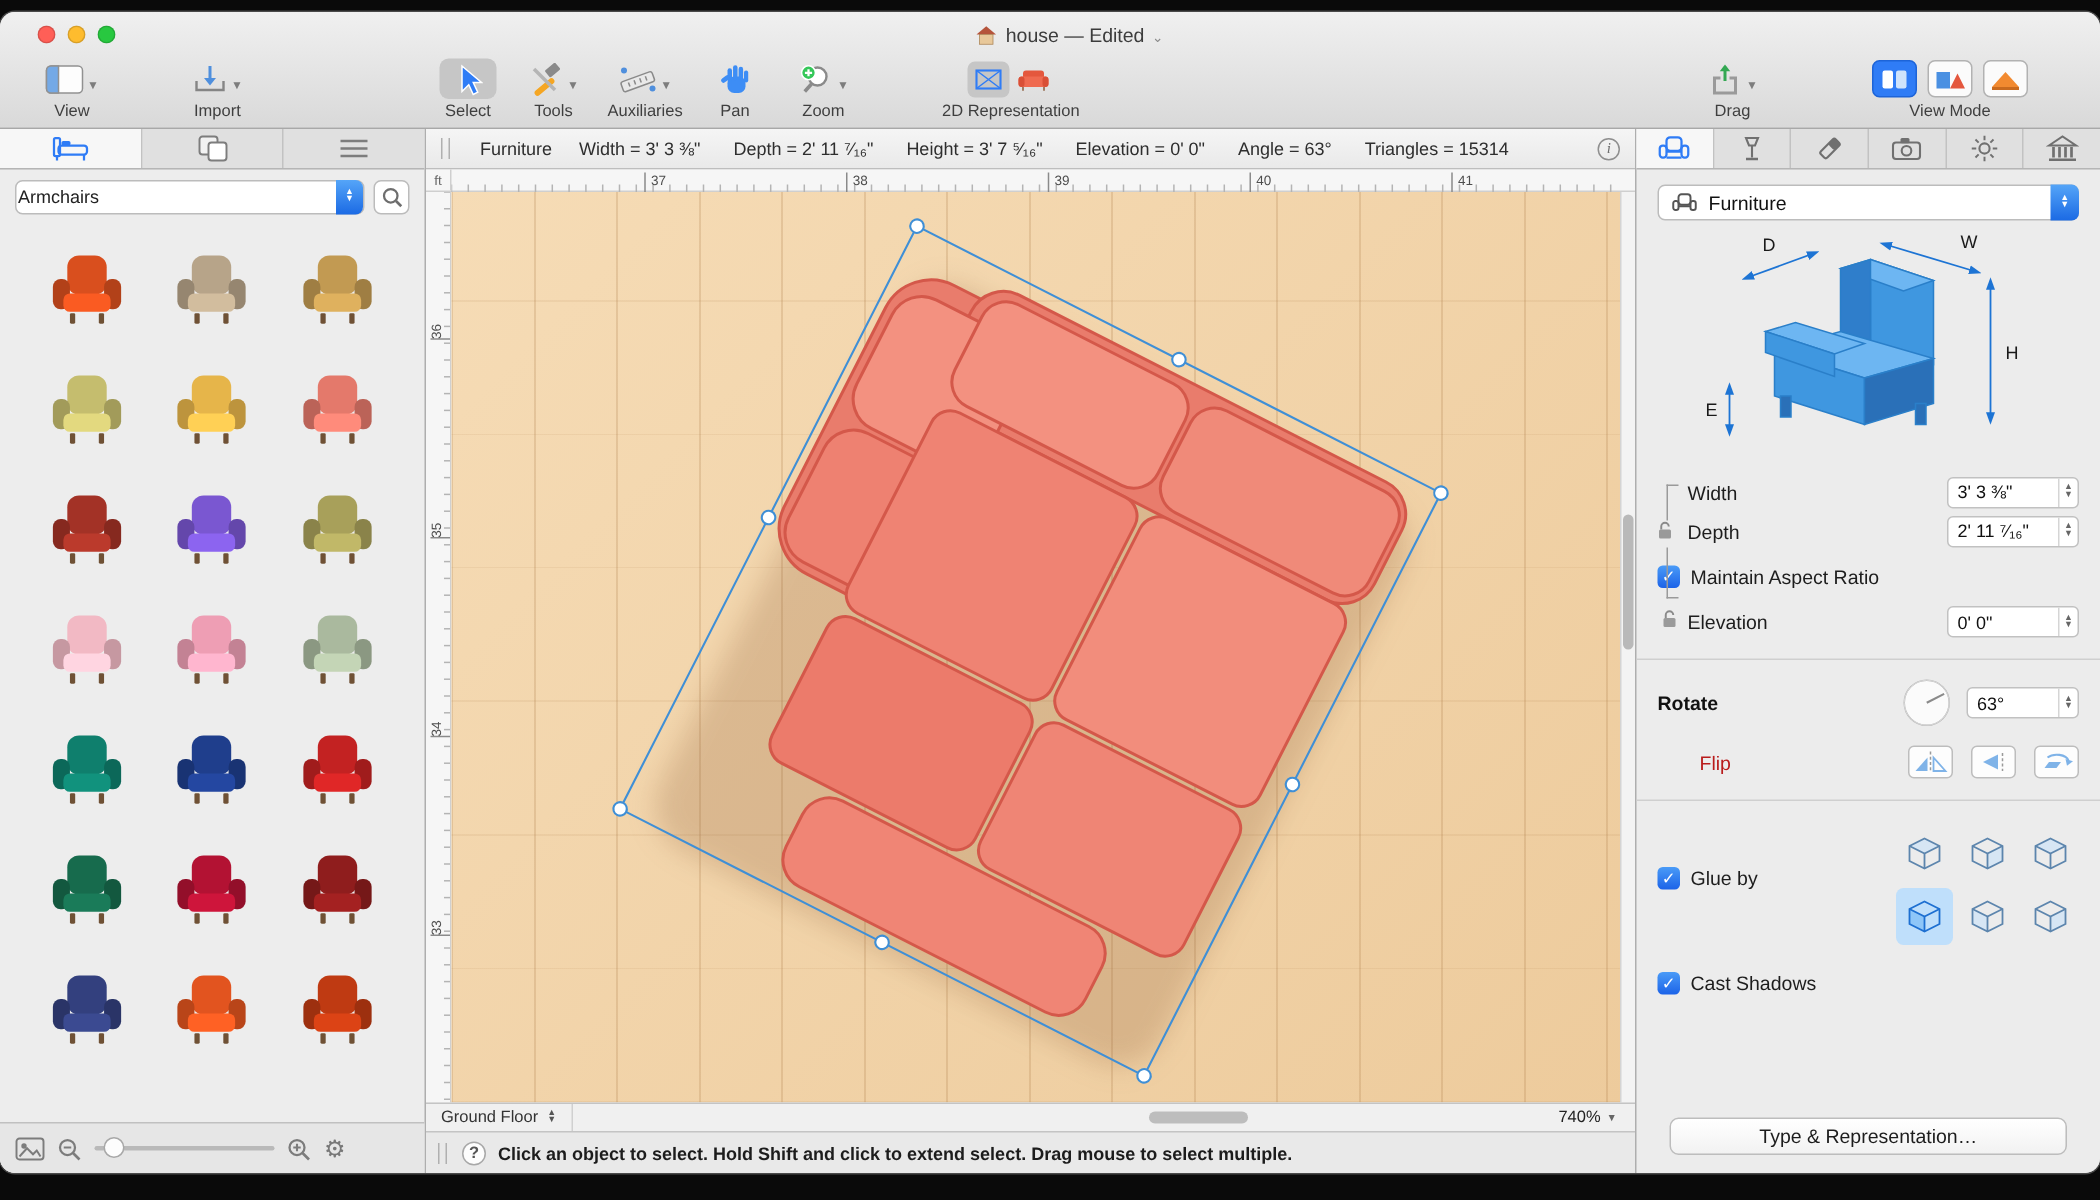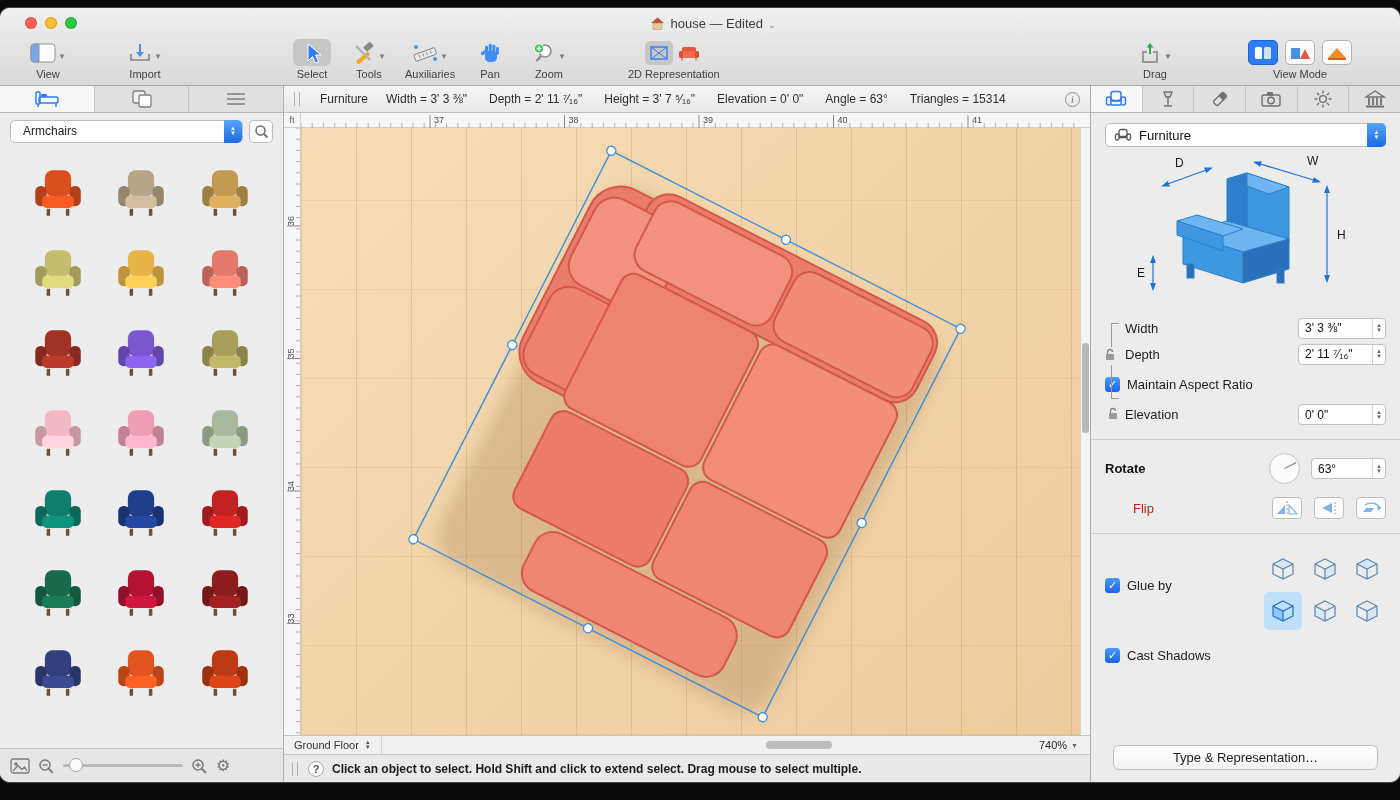--- a/index.html
+++ b/index.html
@@ -33,21 +33,21 @@
   .right-panel { width:310px; height:100%; background:#ececec; border-left:1px solid #aeaeae; position:relative; }
 
   
   .tabstrip { display:flex; height:27px; border-bottom:1px solid #b5b5b5; background:#e0e0e0; }
   .tabstrip .tab { flex:1; display:flex; align-items:center; justify-content:center; border-right:1px solid #c2c2c2; }
   .tabstrip .tab:last-child { border-right:none; }
   .tabstrip .tab.sel { background:#f7f7f7; }
 
   
   .lib-search { height:36px; display:flex; align-items:center; padding:0 10px; gap:6px; }
-  .combo { flex:1; height:23px; background:#fff; border:1px solid #bcbcbc; border-radius:5px; display:flex; align-items:center; font-size:12px; color:#222; position:relative; padding-left:12px; }
+  .combo { flex:1; height:23px; background:#fff; border:1px solid #bcbcbc; border-radius:5px; display:flex; align-items:center; font-size:12px; color:#222; position:relative; padding-left:1px; }
   .combo .cap { position:absolute; right:0; top:-1px; width:18px; height:23px; border-radius:0 5px 5px 0; background:linear-gradient(#55a5f8,#1b6ae4); display:flex; flex-direction:column; align-items:center; justify-content:center; color:#fff; font-size:6px; line-height:5px; }
   .sq-btn { width:24px; height:23px; background:#fff; border:1px solid #bcbcbc; border-radius:5px; display:flex; align-items:center; justify-content:center; }
   .chair-grid { height:563px; display:grid; grid-template-columns:repeat(3,1fr); grid-auto-rows:80px; padding:4px 16px; overflow:hidden; }
   .chair { display:flex; align-items:center; justify-content:center; }
   .lib-bottom { position:absolute; bottom:0; left:0; width:100%; height:34px; border-top:1px solid #c0c0c0; background:#e6e6e6; display:flex; align-items:center; padding:0 10px; gap:8px; }
   .slider-track { width:120px; height:3px; background:#b9b9b9; border-radius:2px; position:relative; }
   .slider-thumb { position:absolute; left:6px; top:-6px; width:14px; height:14px; border-radius:50%; background:#fdfdfd; border:1px solid #a8a8a8; }
   .gear-glyph { font-size:16px; color:#787878; }
 
   

